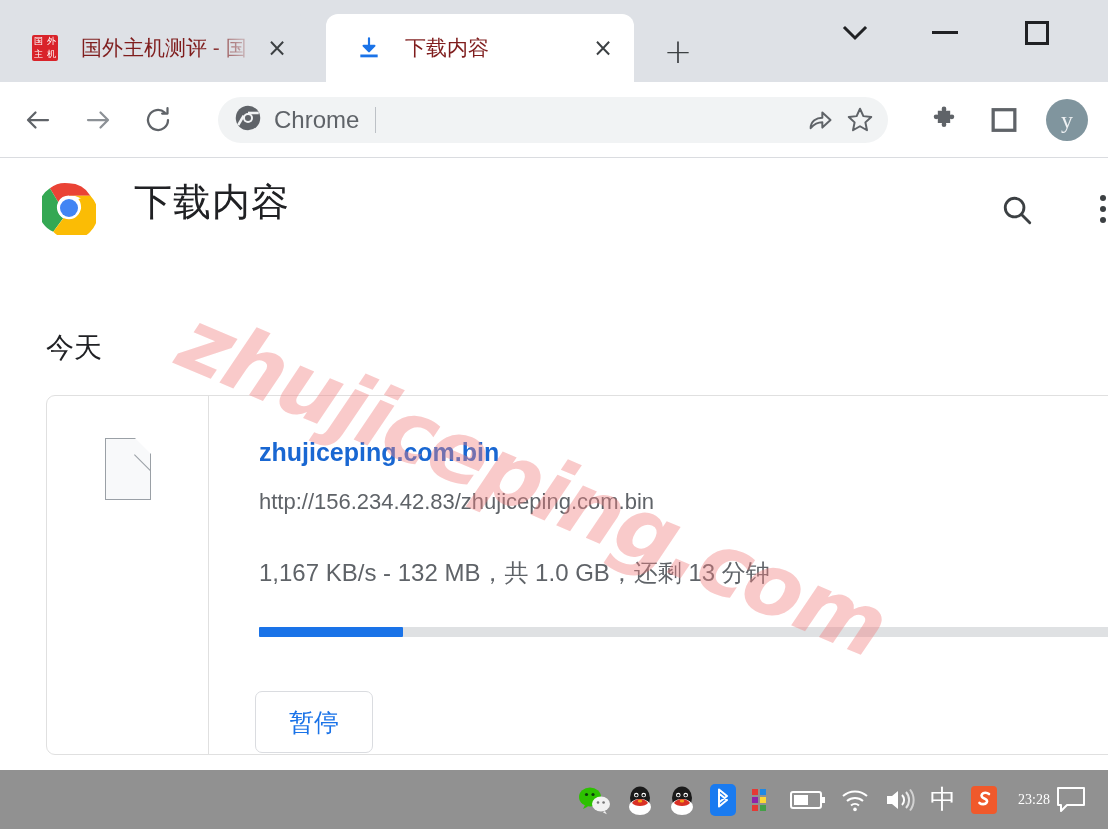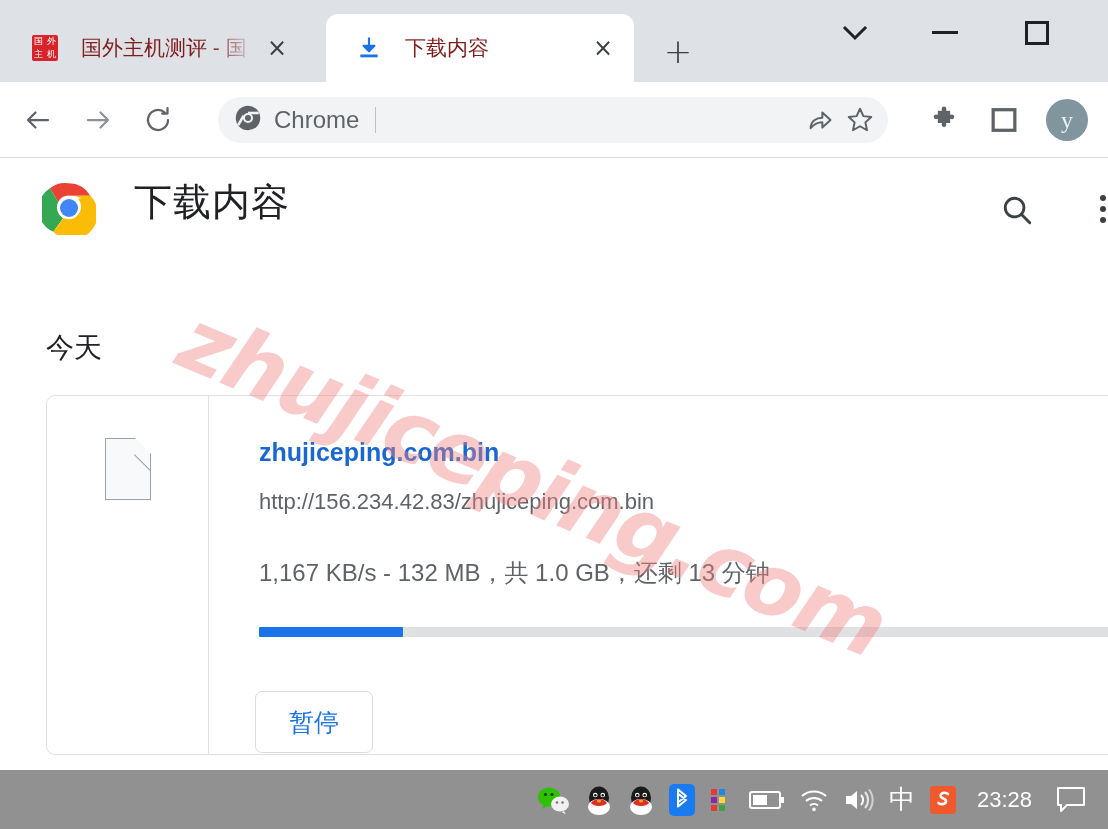--- a/index.html
+++ b/index.html
@@ -230,22 +230,22 @@
   .taskbar {
     position: absolute; left: 0; top: 770px; width: 1108px; height: 59px;
     background: #919191;
     display: flex; align-items: center; justify-content: flex-end;
   }
   .tray-item {
     height: 40px; display: flex; align-items: center; justify-content: center;
     margin-right: 14px;
   }
   .tray-clock {
-    color: #ffffff; font-size: 22px; margin-right: 24px; margin-left: 6px;
-    font-family: Liberation Sans, sans-serif;
+    color: #ffffff; font-size: 14px; margin-right: 6px; margin-left: 6px;
+    font-family: Liberation Serif, serif;
   }
   .ime-char {
     color: #ffffff; font-size: 26px;
     font-family: "DejaVu Sans", sans-serif;
   }
 </style>
 </head>
 <body>
 
 <div id="app">

